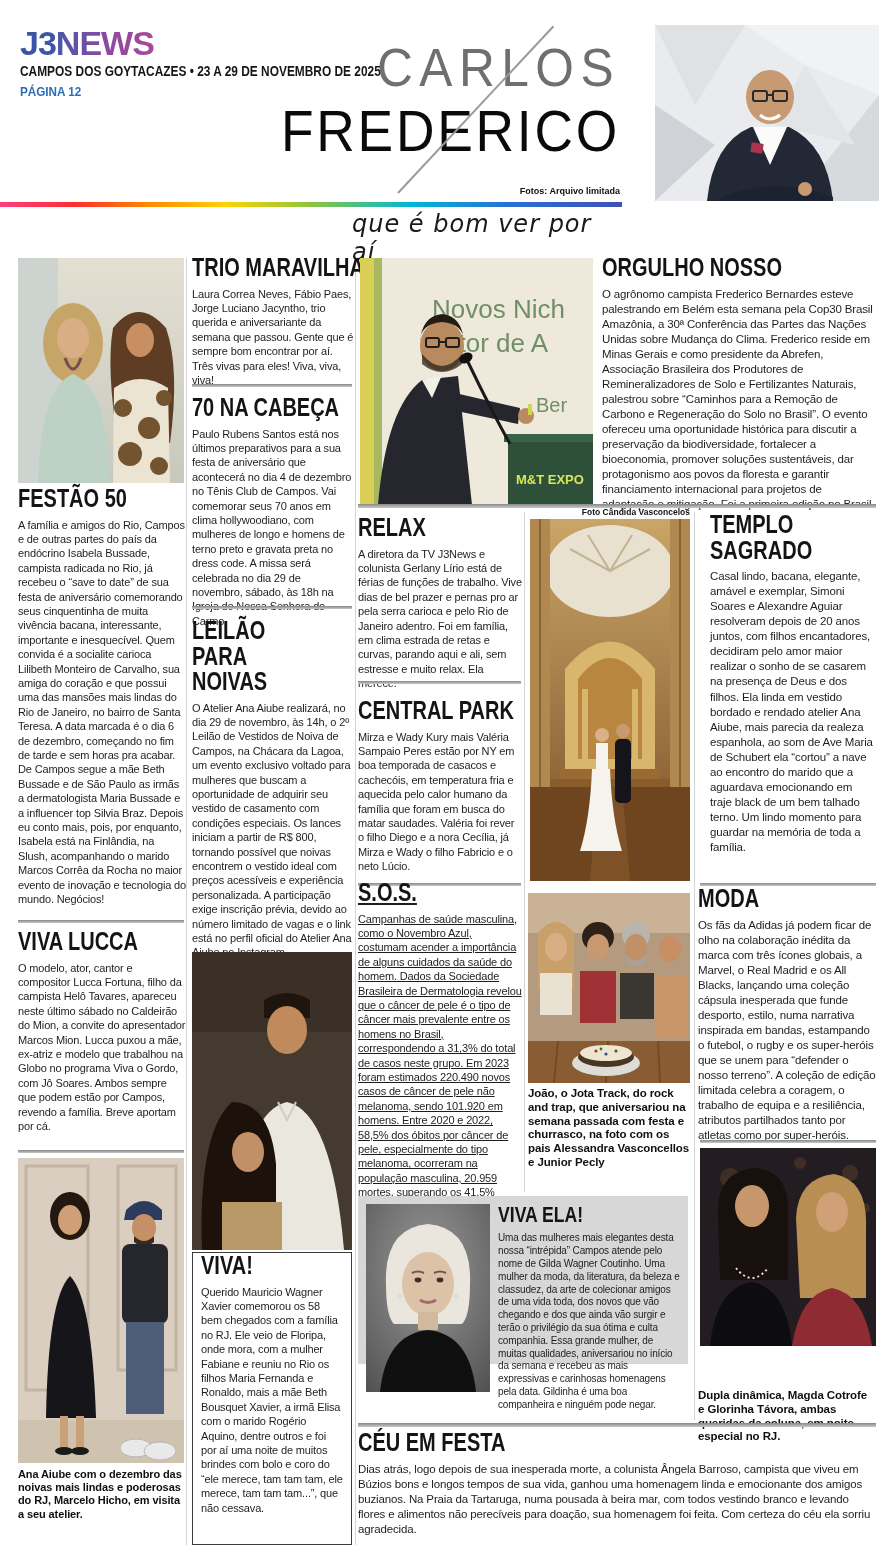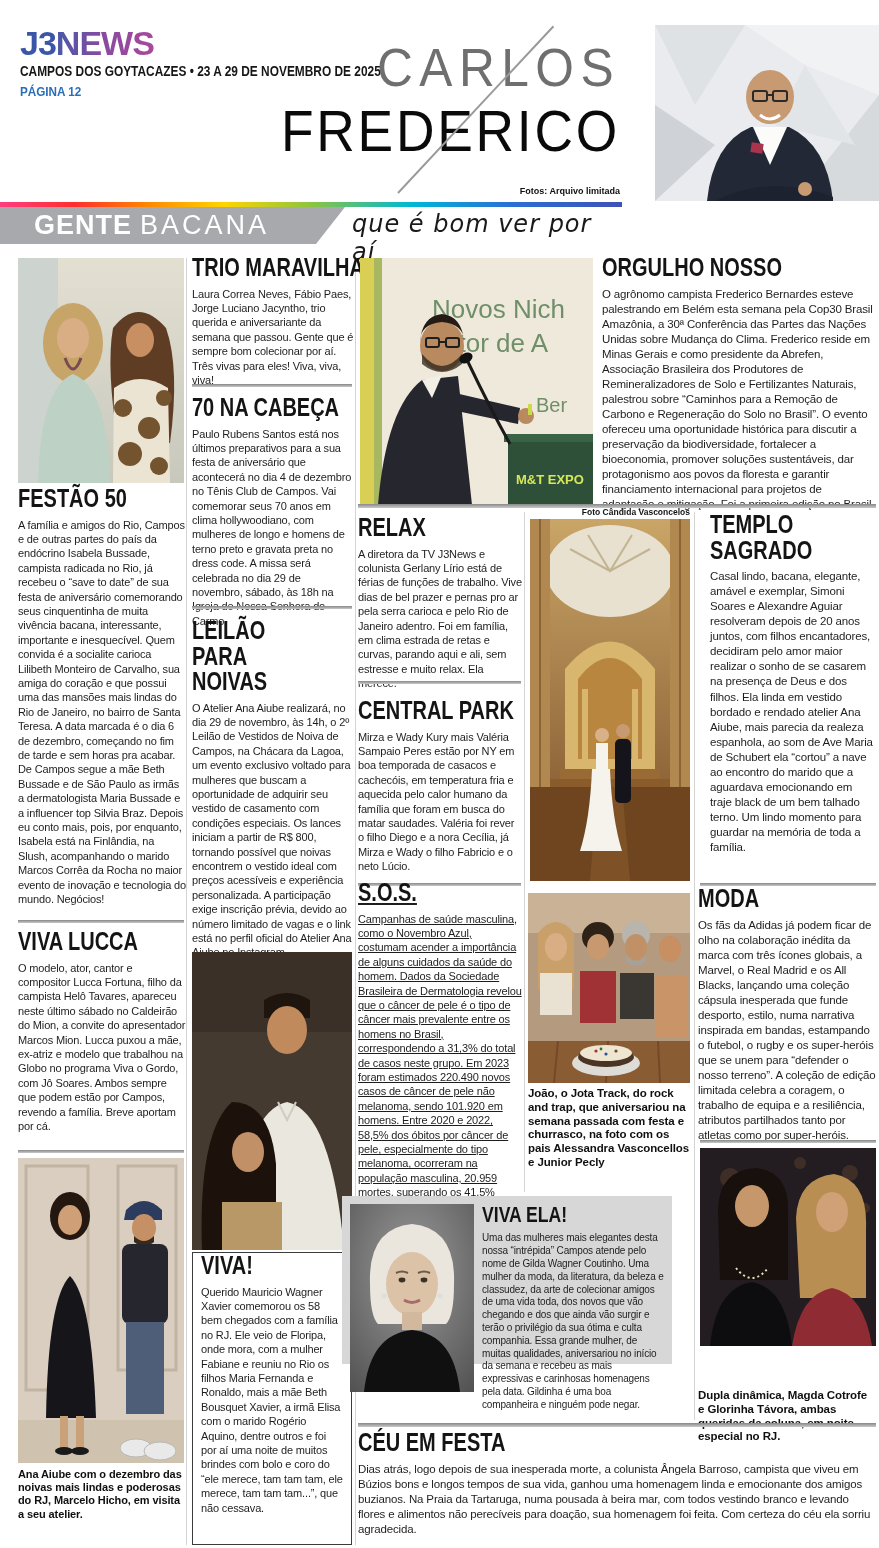--- a/index.html
+++ b/index.html
@@ -73,23 +73,20 @@
       <rect x="98" y="66" width="14" height="10" rx="2" fill="none" stroke="#2a2a2a" stroke-width="2"></rect>
       <rect x="118" y="66" width="14" height="10" rx="2" fill="none" stroke="#2a2a2a" stroke-width="2"></rect>
       <line x1="112" y1="70" x2="118" y2="70" stroke="#2a2a2a" stroke-width="2"></line>
       <path d="M105,90 Q115,98 125,90" stroke="#fff" stroke-width="3" fill="none"></path>
       <path d="M60,176 Q115,148 178,172 L178,176 L60,176 Z" fill="#1d2230"></path>
       <circle cx="150" cy="164" r="7" fill="#c79a72"></circle>
     </svg>
   </div>
 
   <div class="abs rainbow" style="left:0;top:202px;width:622px;"></div>
-  <div class="abs banner" style="left:0;top:207px;width:352px;height:37px;">
-    <span class="b1">GENTE</span><span class="b2">BACANA</span>
-  </div>
   <div class="abs tagline" style="left:352px;top:210px;width:270px;">que é bom ver por aí</div>
 
   <div class="abs vr" style="left:186px;top:258px;height:1287px;"></div>
   <div class="abs vr" style="left:355px;top:258px;height:1287px;"></div>
   <div class="abs vr" style="left:524px;top:512px;height:680px;"></div>
   <div class="abs vr" style="left:694px;top:512px;height:908px;"></div>
 
   <div class="abs" style="left:18px;top:258px;">
     <svg width="166" height="225" viewBox="0 0 166 225">
       <defs>
@@ -148,21 +145,21 @@
       <rect x="104" y="86" width="46" height="80" rx="8" fill="#26262e"></rect>
       <rect x="108" y="164" width="38" height="92" fill="#4e5e78"></rect>
       <ellipse cx="118" cy="290" rx="16" ry="9" fill="#e9e9e9" stroke="#b9b9b9"></ellipse>
       <ellipse cx="142" cy="293" rx="16" ry="9" fill="#e9e9e9" stroke="#b9b9b9"></ellipse>
     </svg>
   </div>
   <div class="abs cap" style="left:18px;top:1468px;width:170px;">Ana Aiube com o dezembro das noivas mais lindas e poderosas do RJ, Marcelo Hicho, em visita a seu atelier.</div>
 
   <div class="abs" style="left:192px;top:255px;width:162px;">
     <div class="h one">TRIO MARAVILHA</div>
-    <div class="body">Laura Correa Neves, Fábio Paes, Jorge Luciano Jacyntho, trio querida e aniversariante da semana que passou. Gente que é sempre bom colecionar por aí. Três vivas para eles! Viva, viva, viva!</div>
+    <div class="body">Laura Correa Neves, Fábio Paes, Jorge Luciano Jacyntho, trio querida e aniversariante da semana que passou. Gente que é sempre bom encontrar por aí. Três vivas para eles! Viva, viva, viva!</div>
   </div>
   <div class="abs hr" style="left:192px;top:384px;width:160px;"></div>
 
   <div class="abs" style="left:192px;top:395px;width:162px;">
     <div class="h one">70 NA CABEÇA</div>
     <div class="body">Paulo Rubens Santos está nos últimos preparativos para a sua festa de aniversário que acontecerá no dia 4 de dezembro no Tênis Club de Campos. Vai comemorar seus 70 anos em clima hollywoodiano, com mulheres de longo e homens de terno preto e gravata preta no dress code. A missa será celebrada no dia 29 de novembro, sábado, às 18h na Igreja de Nossa Senhora do Carmo.</div>
   </div>
   <div class="abs hr" style="left:192px;top:606px;width:160px;"></div>
 
   <div class="abs" style="left:192px;top:618px;width:162px;">
@@ -327,21 +324,21 @@
       <ellipse cx="52" cy="58" rx="17" ry="21" fill="#c7976c"></ellipse>
       <path d="M10,198 Q16,140 52,134 Q86,140 92,198 Z" fill="#0d0d10"></path>
       <path d="M36,120 Q52,140 68,120" stroke="#e8e0c8" stroke-width="2" stroke-dasharray="2 3" fill="none"></path>
       <path d="M96,70 Q98,30 134,26 Q168,32 166,80 L166,150 L100,150 Z" fill="#b98e52"></path>
       <ellipse cx="132" cy="64" rx="16" ry="20" fill="#d0a076"></ellipse>
       <path d="M92,198 Q100,146 132,140 Q164,146 172,198 Z" fill="#8f2b33"></path>
     </svg>
   </div>
   <div class="abs cap" style="left:698px;top:1349px;width:178px;font-size:11.5px;margin-top:40px;">Dupla dinâmica, Magda Cotrofe e Glorinha Távora, ambas queridas da coluna, em noite especial no RJ.</div>
 
-  <div class="abs grabox" style="left:342px;top:1196px;width:330px;height:168px;">
+  <div class="abs grabox" style="left:358px;top:1196px;width:330px;height:168px;">
     <div>
       <svg width="124" height="188" viewBox="0 0 124 188">
         <defs>
             <radialGradient id="gg" cx="0.5" cy="0.35" r="0.9">
           <stop offset="0" stop-color="#9a9a9a"></stop>
               <stop offset="1" stop-color="#4a4a4a"></stop>
             </radialGradient>
           </defs>
         <rect width="124" height="188" fill="url(#gg)"></rect>
         <path d="M20,80 Q18,24 62,20 Q106,24 104,80 Q104,112 96,120 L28,120 Q20,112 20,80" fill="#eae6dd"></path>

